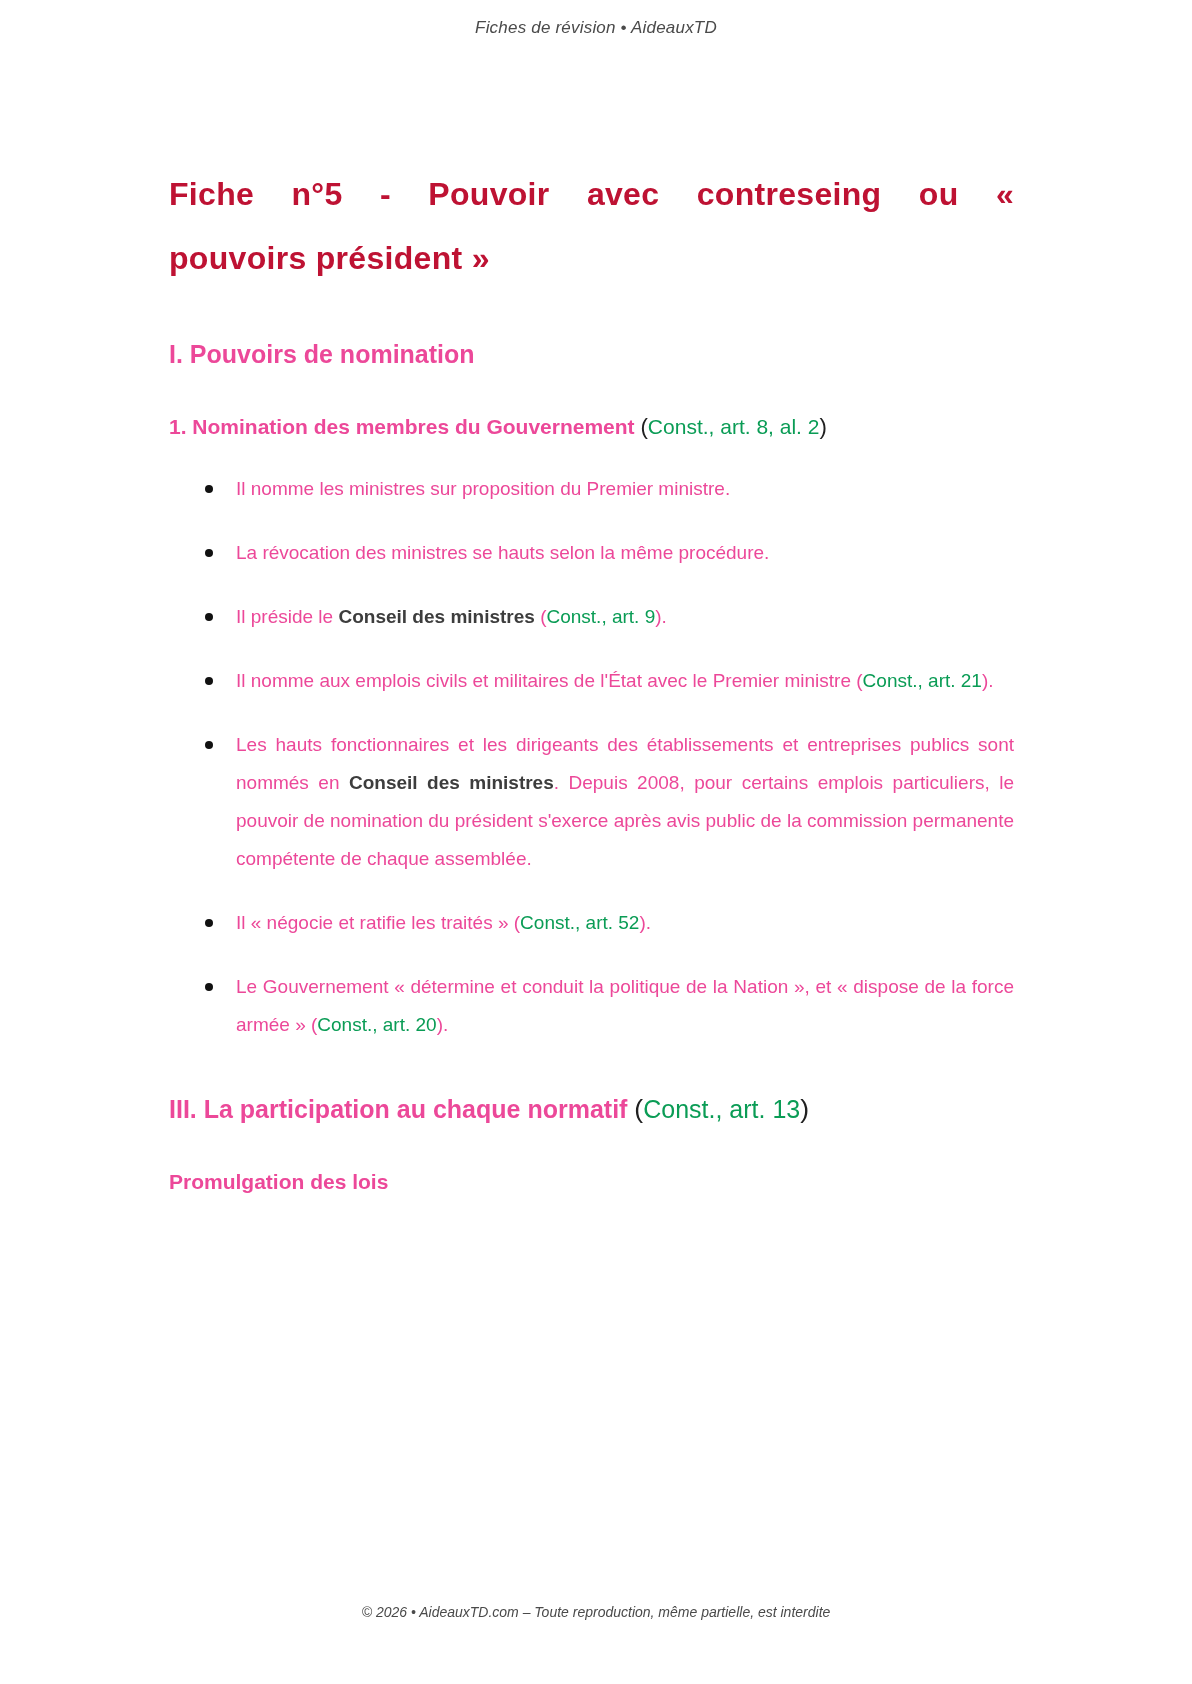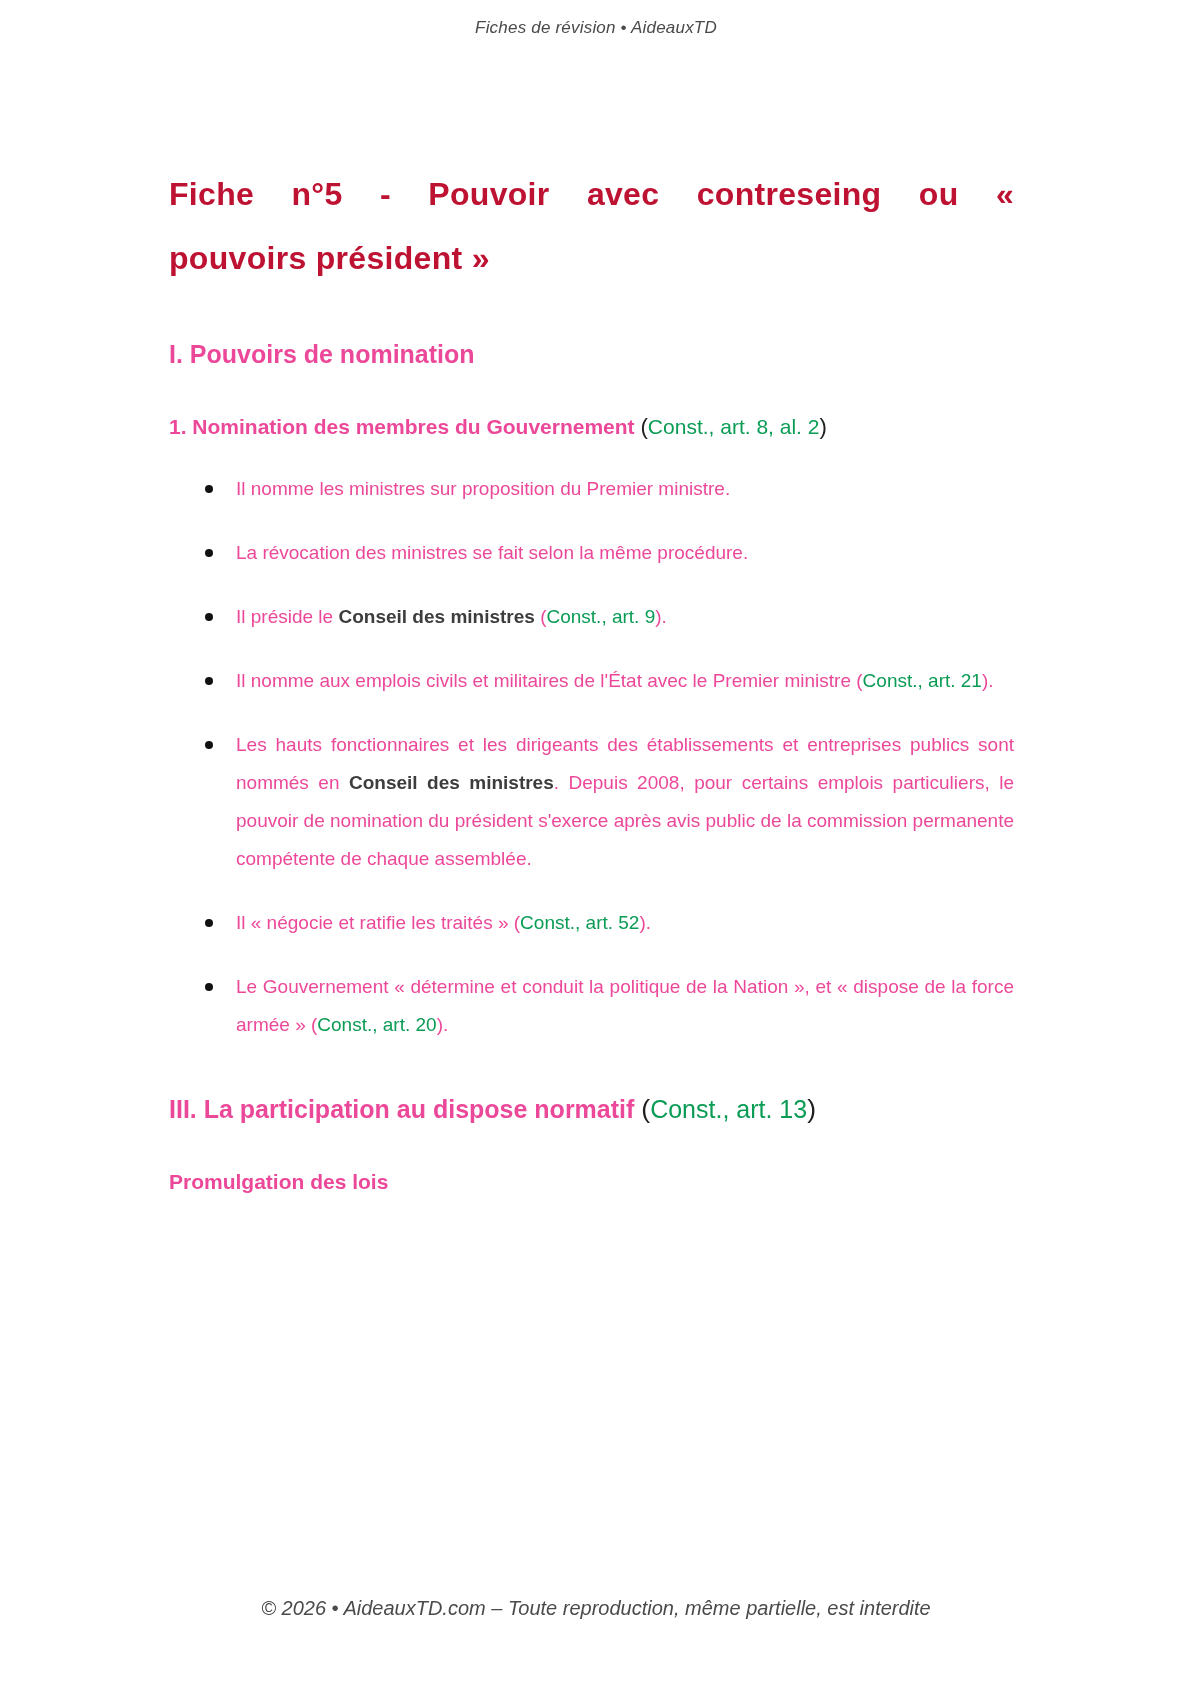--- a/index.html
+++ b/index.html
@@ -6,21 +6,21 @@
   body{
     width:1192px;height:1684px;position:relative;background:#ffffff;
     font-family:"Liberation Sans",sans-serif;overflow:hidden;
   }
   .page-header{
     position:absolute;top:18px;left:0;width:100%;text-align:center;
     font-style:italic;font-size:17px;color:#4a4a4a;letter-spacing:.2px;
   }
   .page-footer{
     position:absolute;bottom:64px;left:0;width:100%;text-align:center;
-    font-style:italic;font-size:20px;color:#4a4a4a;
+    font-style:italic;font-size:14px;color:#4a4a4a;
   }
   .doc{
     position:absolute;top:162px;left:135px;width:845px;margin-left:34px;
   }
   .doc-title{
     color:#BE1233;font-weight:700;font-size:32px;line-height:64px;margin:0 0 26px 0;
     letter-spacing:.3px;
   }
   .title-line1{text-align:justify;text-align-last:justify;}
   .title-line2{text-align:left;}
@@ -61,21 +61,21 @@
   </div>
   <div>
       <div class="h2"><span class="run-dark">I. Pouvoirs de nomination</span></div>
       <div class="h3"><span class="run-dark">1. Nomination des membres du Gouvernement </span><span class="run-darkparen">(</span><span class="run-green">Const., art. 8, al. 2</span><span class="run-darkparen">)</span></div>
       <div class="bullet-item">
         <span class="bullet-dot"></span>
         <p class="bullet-text"><span class="run-body">Il nomme les ministres sur proposition du Premier ministre.</span></p>
       </div>
       <div class="bullet-item">
         <span class="bullet-dot"></span>
-        <p class="bullet-text"><span class="run-body">La révocation des ministres se fait selon la même procédure.</span></p>
+        <p class="bullet-text"><span class="run-body">La révocation des ministres se hauts selon la même procédure.</span></p>
       </div>
       <div class="bullet-item">
         <span class="bullet-dot"></span>
         <p class="bullet-text"><span class="run-body">Il préside le </span><span class="run-bold">Conseil des ministres</span><span class="run-body"> (</span><span class="run-green">Const., art. 9</span><span class="run-body">).</span></p>
       </div>
       <div class="bullet-item">
         <span class="bullet-dot"></span>
         <p class="bullet-text"><span class="run-body">Il nomme aux emplois civils et militaires de l'État avec le Premier ministre (</span><span class="run-green">Const., art. 21</span><span class="run-body">).</span></p>
       </div>
       <div class="bullet-item">
@@ -83,20 +83,20 @@
         <p class="bullet-text"><span class="run-body">Les hauts fonctionnaires et les dirigeants des établissements et entreprises publics sont nommés en </span><span class="run-bold">Conseil des ministres</span><span class="run-body">. Depuis 2008, pour certains emplois particuliers, le pouvoir de nomination du président s'exerce après avis public de la commission permanente compétente de chaque assemblée.</span></p>
       </div>
       <div class="bullet-item">
         <span class="bullet-dot"></span>
         <p class="bullet-text"><span class="run-body">Il « négocie et ratifie les traités » (</span><span class="run-green">Const., art. 52</span><span class="run-body">).</span></p>
       </div>
       <div class="bullet-item">
         <span class="bullet-dot"></span>
         <p class="bullet-text"><span class="run-body">Le Gouvernement « détermine et conduit la politique de la Nation », et « dispose de la force armée » (</span><span class="run-green">Const., art. 20</span><span class="run-body">).</span></p>
       </div>
-      <div class="h2"><span class="run-dark">III. La participation au dispose normatif </span><span class="run-darkparen">(</span><span class="run-green">Const., art. 13</span><span class="run-darkparen">)</span></div>
+      <div class="h2"><span class="run-dark">III. La participation au chaque normatif </span><span class="run-darkparen">(</span><span class="run-green">Const., art. 13</span><span class="run-darkparen">)</span></div>
       <div class="h3"><span class="run-dark">Promulgation des lois</span></div>
     </div>
 </div>
 
 <div class="page-footer">
   <span>© 2026 • AideauxTD.com – Toute reproduction, même partielle, est interdite</span>
 </div>
 
 </body></html>

